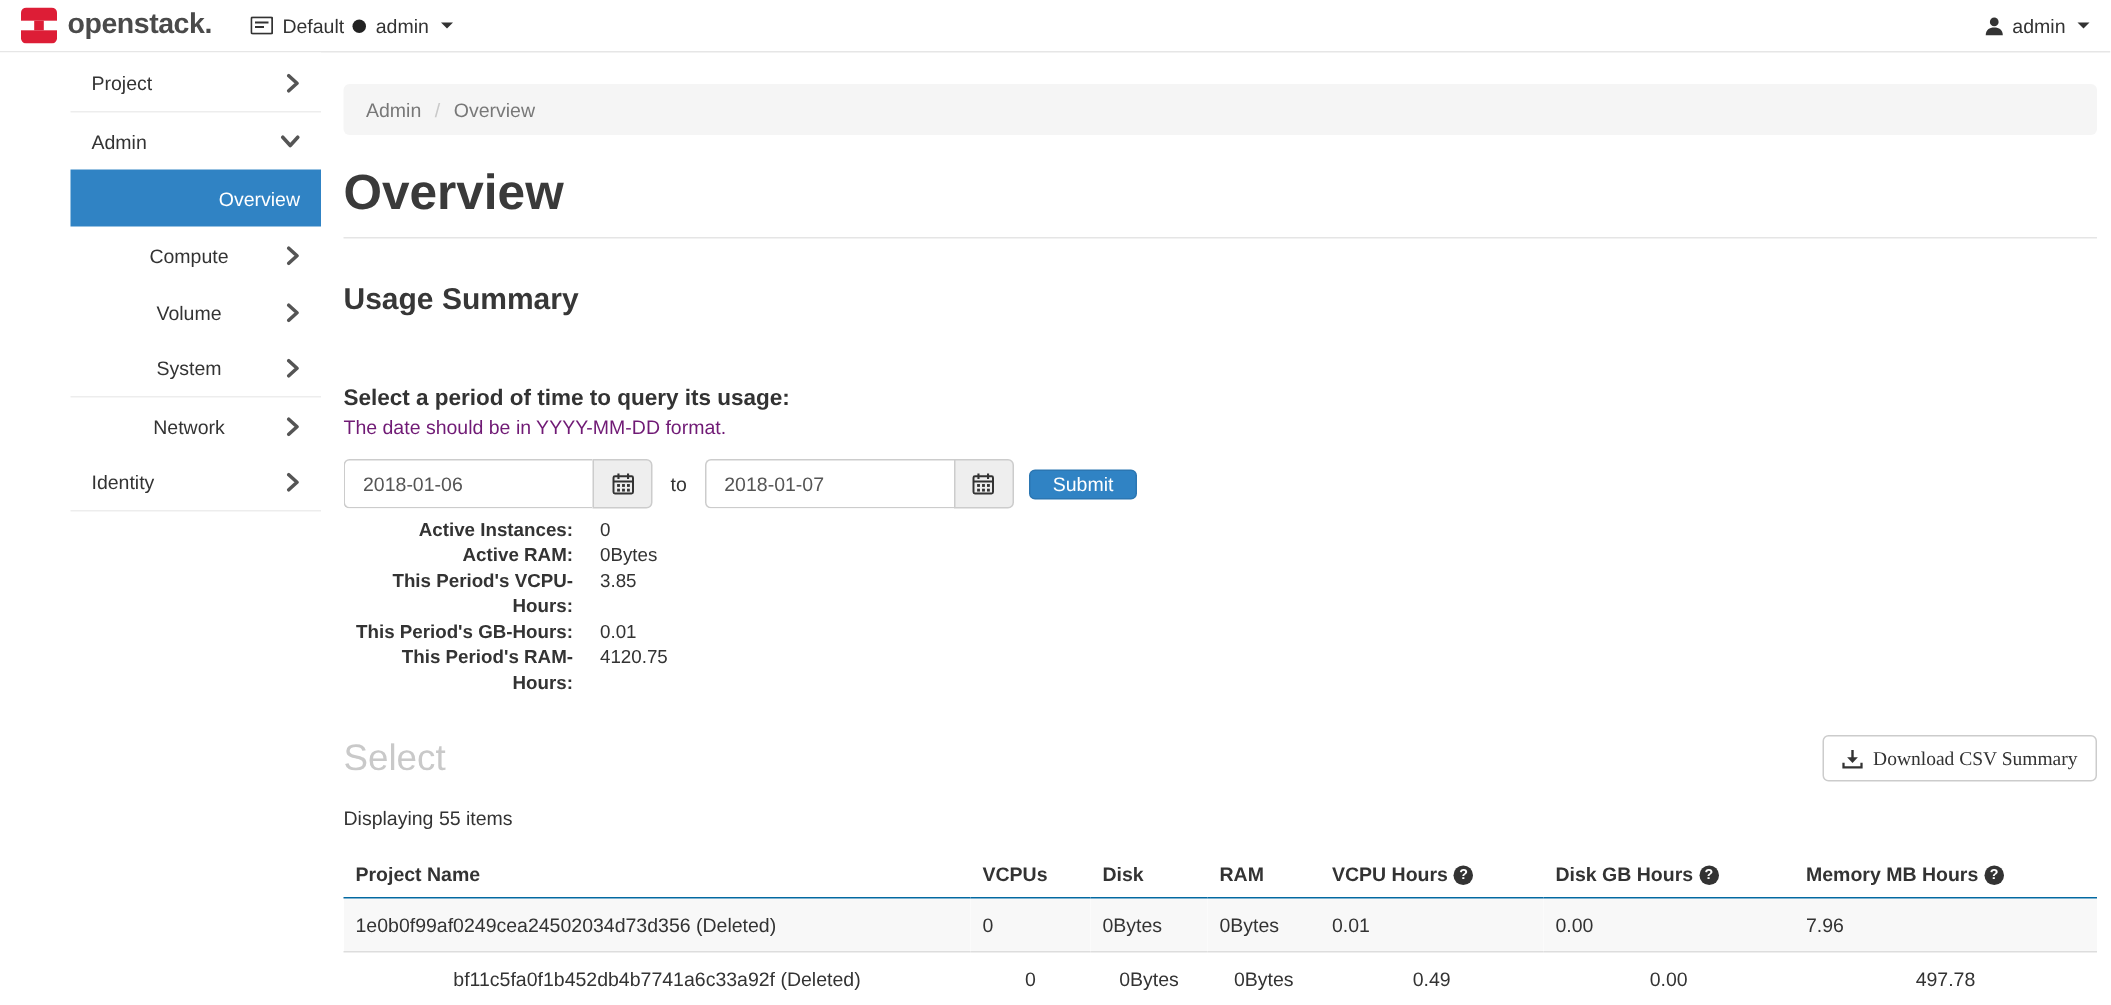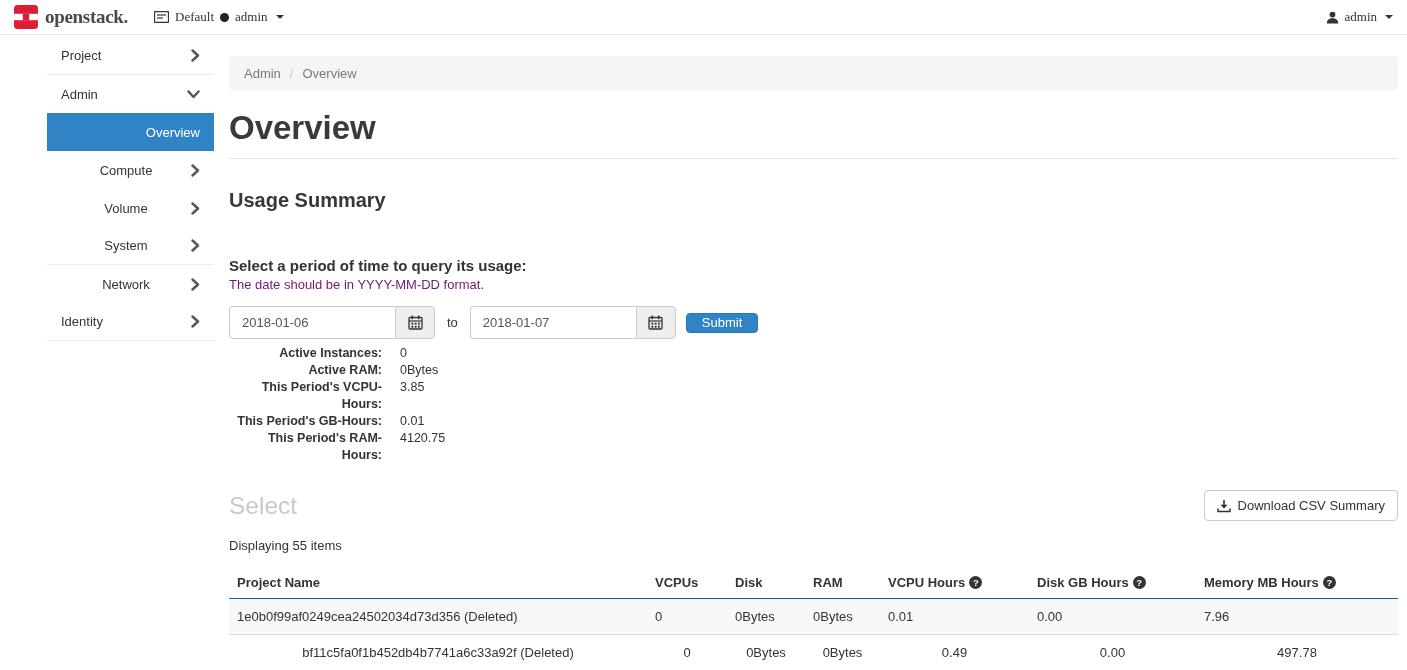--- a/index.html
+++ b/index.html
@@ -1,21 +1,21 @@
 <!DOCTYPE html>
 <html><head>
 <meta charset="utf-8">
 <style>
   * { margin: 0; padding: 0; box-sizing: border-box; }
   html, body { width: 1407px; height: 670px; overflow: hidden; background: #fff;
     font-family: "Liberation Sans", "DejaVu Sans", sans-serif; color: #333; }
 
   
   .navbar { height: 35px; background: #fff; border-bottom: 1px solid #e6e6e6;
-    display: flex; align-items: center; padding: 0 14px; font-family: Liberation Serif, serif; }
+    display: flex; align-items: center; padding: 0 14px; }
   .brand { display: flex; align-items: center; gap: 7px; }
   .brand-name { font-size: 19px; font-weight: bold; color: #4a4a4a; letter-spacing: -0.3px; }
   .ctx { display: flex; align-items: center; gap: 6px; margin-left: 26px; font-size: 13px;
     color: #333; cursor: pointer; }
   .dot { width: 9px; height: 9px; border-radius: 50%; background: #222; display: inline-block; }
   .caret { width: 0; height: 0; border-left: 4px solid transparent; border-right: 4px solid transparent;
     border-top: 4px solid #333; display: inline-block; margin-left: 2px; }
   .nav-right { margin-left: auto; display: flex; align-items: center; gap: 6px;
     font-size: 13px; cursor: pointer; }
 
@@ -63,21 +63,21 @@
   .stats { margin-top: 6px; font-size: 12.5px; }
   .stat-row { display: flex; line-height: 17px; }
   .stat-row dt { width: 153px; text-align: right; font-weight: 700; color: #333; }
   .stat-row dd { margin-left: 18px; }
 
   
   .usage-head { margin-top: 26px; display: flex; align-items: center; justify-content: space-between; }
   .usage-title { font-size: 24.5px; line-height: 31px; font-weight: 400; color: #c9c9c9; }
   .btn-default { height: 31px; padding: 0 12px; background: #fff; border: 1px solid #ccc;
     border-radius: 4px; font-size: 13px; color: #333; display: flex; align-items: center;
-    gap: 7px; cursor: pointer; font-family: Liberation Sans, sans-serif; }
+    gap: 7px; cursor: pointer; font-family: Liberation Serif, serif; }
 
   .count-text { margin-top: 17px; font-size: 13px; line-height: 16px; }
 
   
   table.usage { margin-top: 13px; width: 100%; border-collapse: collapse; font-size: 13px;
     table-layout: fixed; }
   table.usage th { text-align: left; font-weight: 700; padding: 8px; border-bottom: 1px solid #0369a1;
     white-space: nowrap; }
   table.usage td { padding: 10px 8px; border-top: 1px solid #ddd; white-space: nowrap;
     overflow: hidden; }

